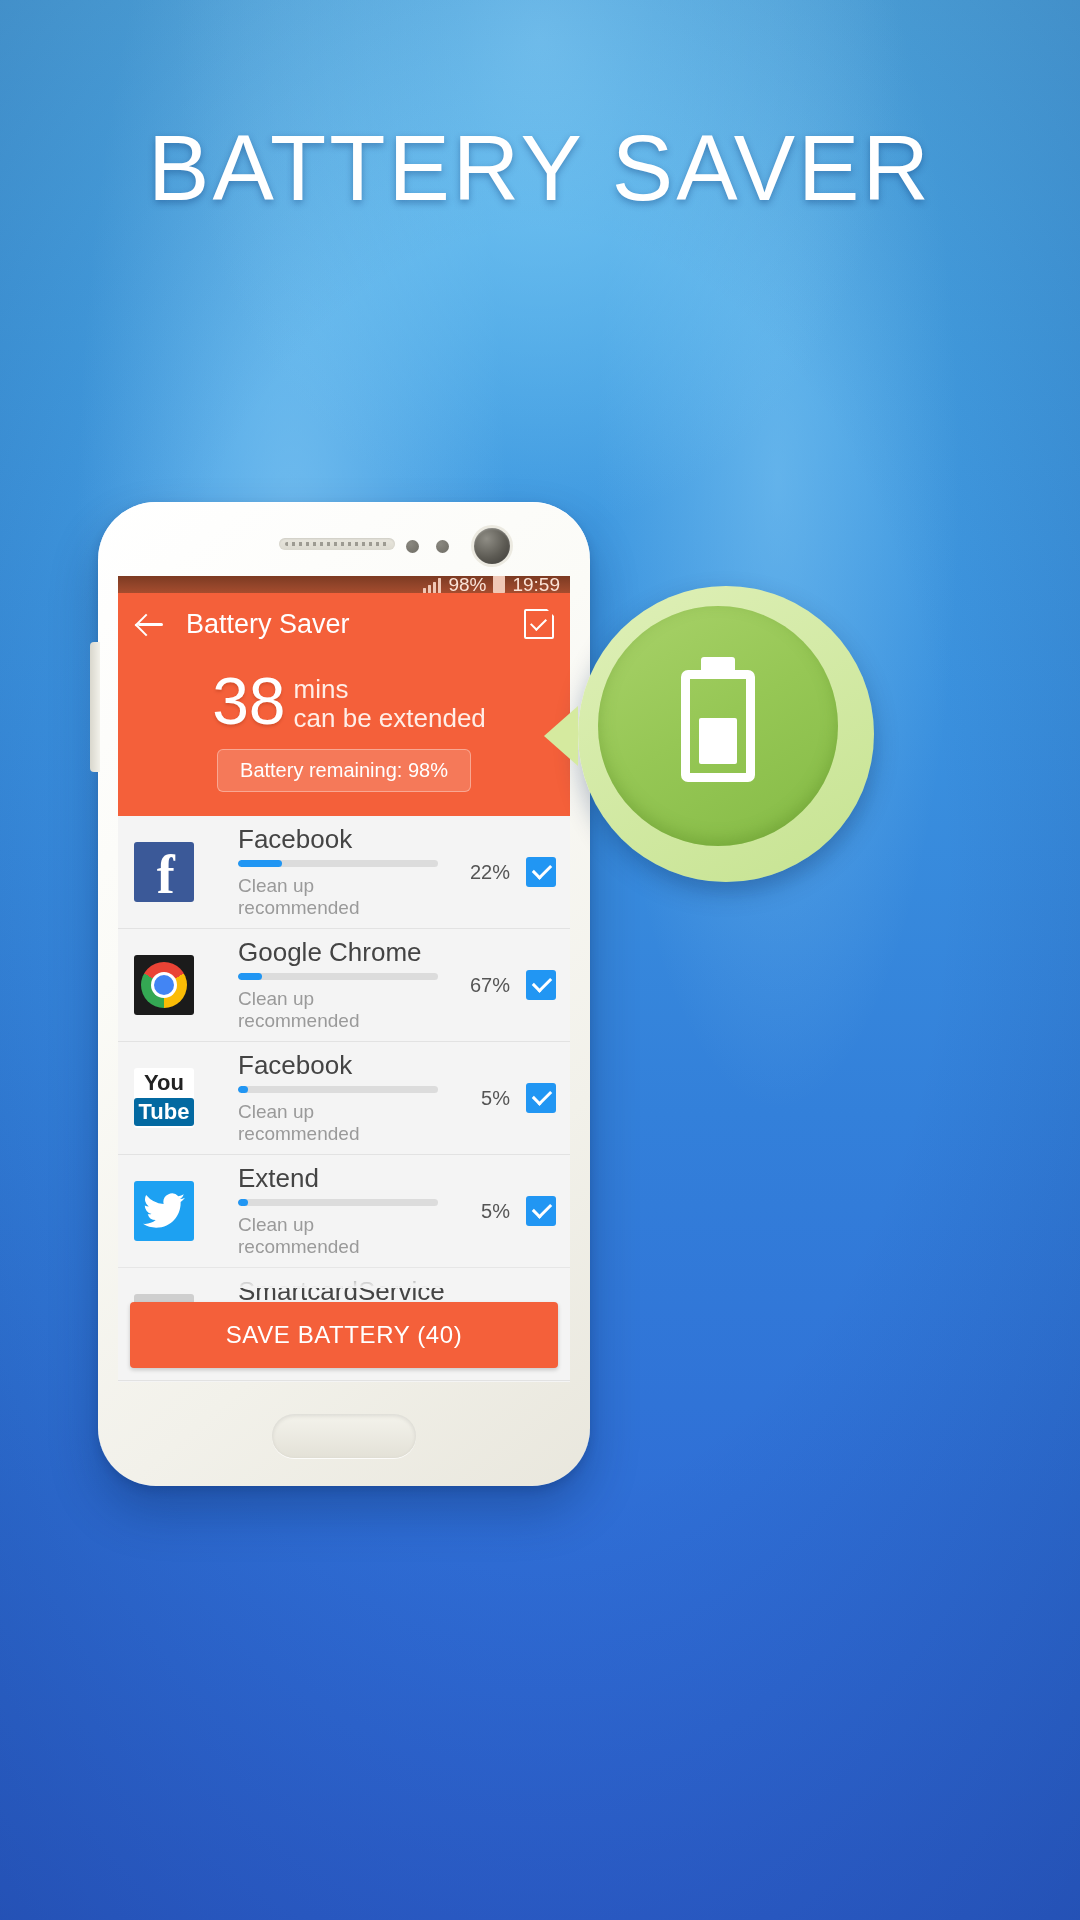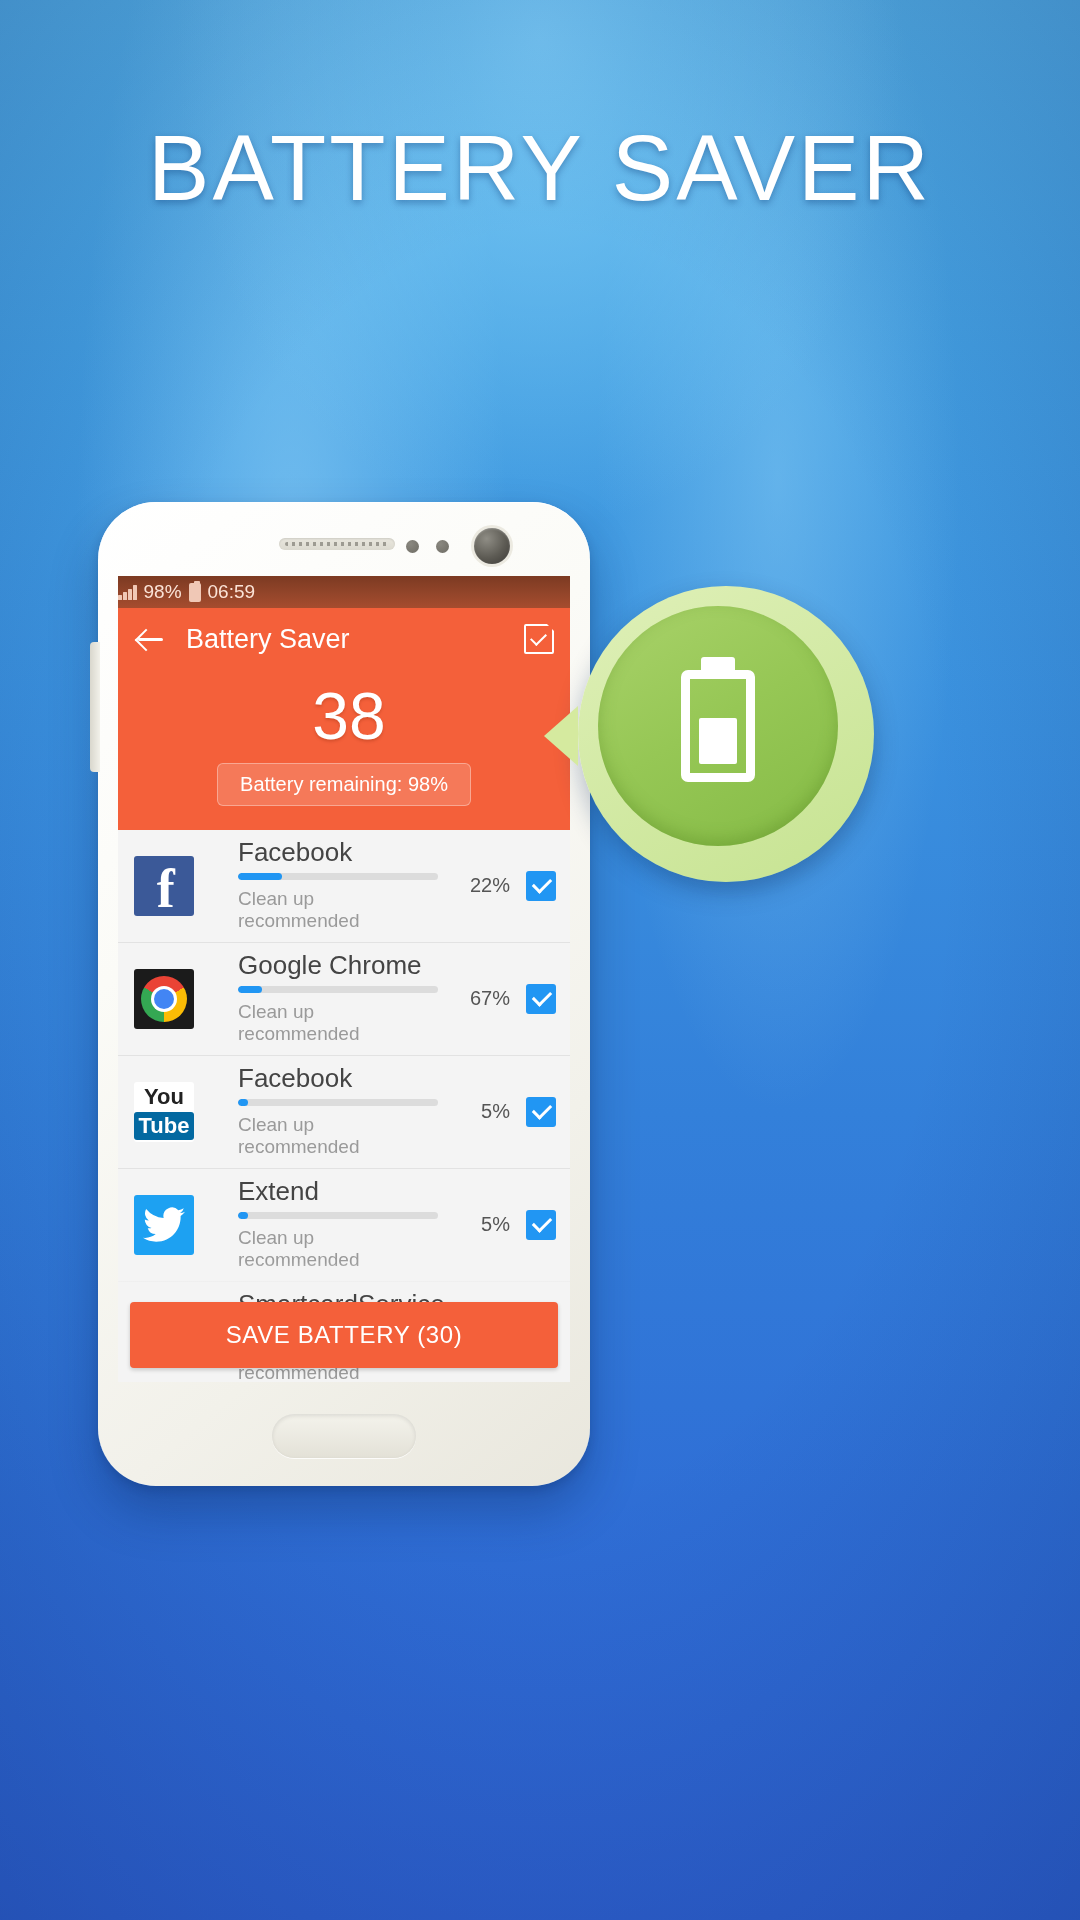--- a/index.html
+++ b/index.html
@@ -78,22 +78,22 @@
   }
 
   
   #screen {
     position:absolute; left:20px; top:74px; width:452px; height:806px;
     background:#f4f4f4; overflow:hidden;
   }
 
   
   .statusbar {
-    height:32px; background:linear-gradient(180deg,#7c3a22 0%, #93452a 55%, #a64c2e 100%);
-    display:flex; align-items:center; padding-right:10px; gap:7px;
+    height:17px; background:linear-gradient(180deg,#7c3a22 0%, #93452a 55%, #a64c2e 100%);
+    display:flex; align-items:center; justify-content:flex-end; padding-right:10px; gap:7px;
     color:#f3cdbc; font-size:19px;
   }
   .sig { display:flex; align-items:flex-end; gap:1.5px; height:16px; }
   .sig i { width:3.5px; background:#f0c8b6; display:block; border-radius:0.5px; }
   .sig i:nth-child(1){height:5px}.sig i:nth-child(2){height:8px}
   .sig i:nth-child(3){height:11px}.sig i:nth-child(4){height:15px}
   .batt-ico {
     width:12px; height:19px; border:2px solid #f0c8b6; border-radius:2px;
     position:relative; background:#f0c8b6;
   }
@@ -268,32 +268,36 @@
 
     <div class="statusbar">
       <div class="sig">
           <i></i>
           <i></i>
           <i></i>
           <i></i>
         </div>
       <span class="st-time">98%</span>
       <div class="batt-ico"></div>
-      <span class="st-time">06:59</span>
+      <span class="st-time">19:59</span>
     </div>
 
     <div class="appbar">
       <div class="back-arrow"></div>
       <div class="appbar-title">Battery Saver</div>
       <div class="appbar-action"></div>
     </div>
 
     <div class="hero">
       <div class="hero-row">
         <div class="hero-num">38</div>
+        <div class="hero-txt">
+          <div class="hero-unit">mins</div>
+          <div class="hero-sub">can be extended</div>
+        </div>
       </div>
       <div class="pill">Battery remaining: 98%</div>
     </div>
 
     <div class="app-list" id="app-list">
         <div class="app-row">
           <div class="app-icon ic-fb">
             <span>f</span>
           </div>
           <div class="app-mid">
@@ -359,21 +363,21 @@
               <i style="width:3%"></i>
             </div>
             <div class="app-hint">Clean up recommended</div>
           </div>
           <div class="app-pct"></div>
           <div class="cbox"></div>
         </div>
       </div>
 
     <div class="screen-fade"></div>
-    <div class="save-btn">SAVE BATTERY (30)</div>
+    <div class="save-btn">SAVE BATTERY (40)</div>
   </div>
 </div>
 
 <div id="badge">
   <div class="badge-shadow"></div>
   <div class="badge-ring"></div>
   <div class="badge-tail"></div>
   <div class="badge-core">
     <div class="badge-batt"></div>
   </div>

